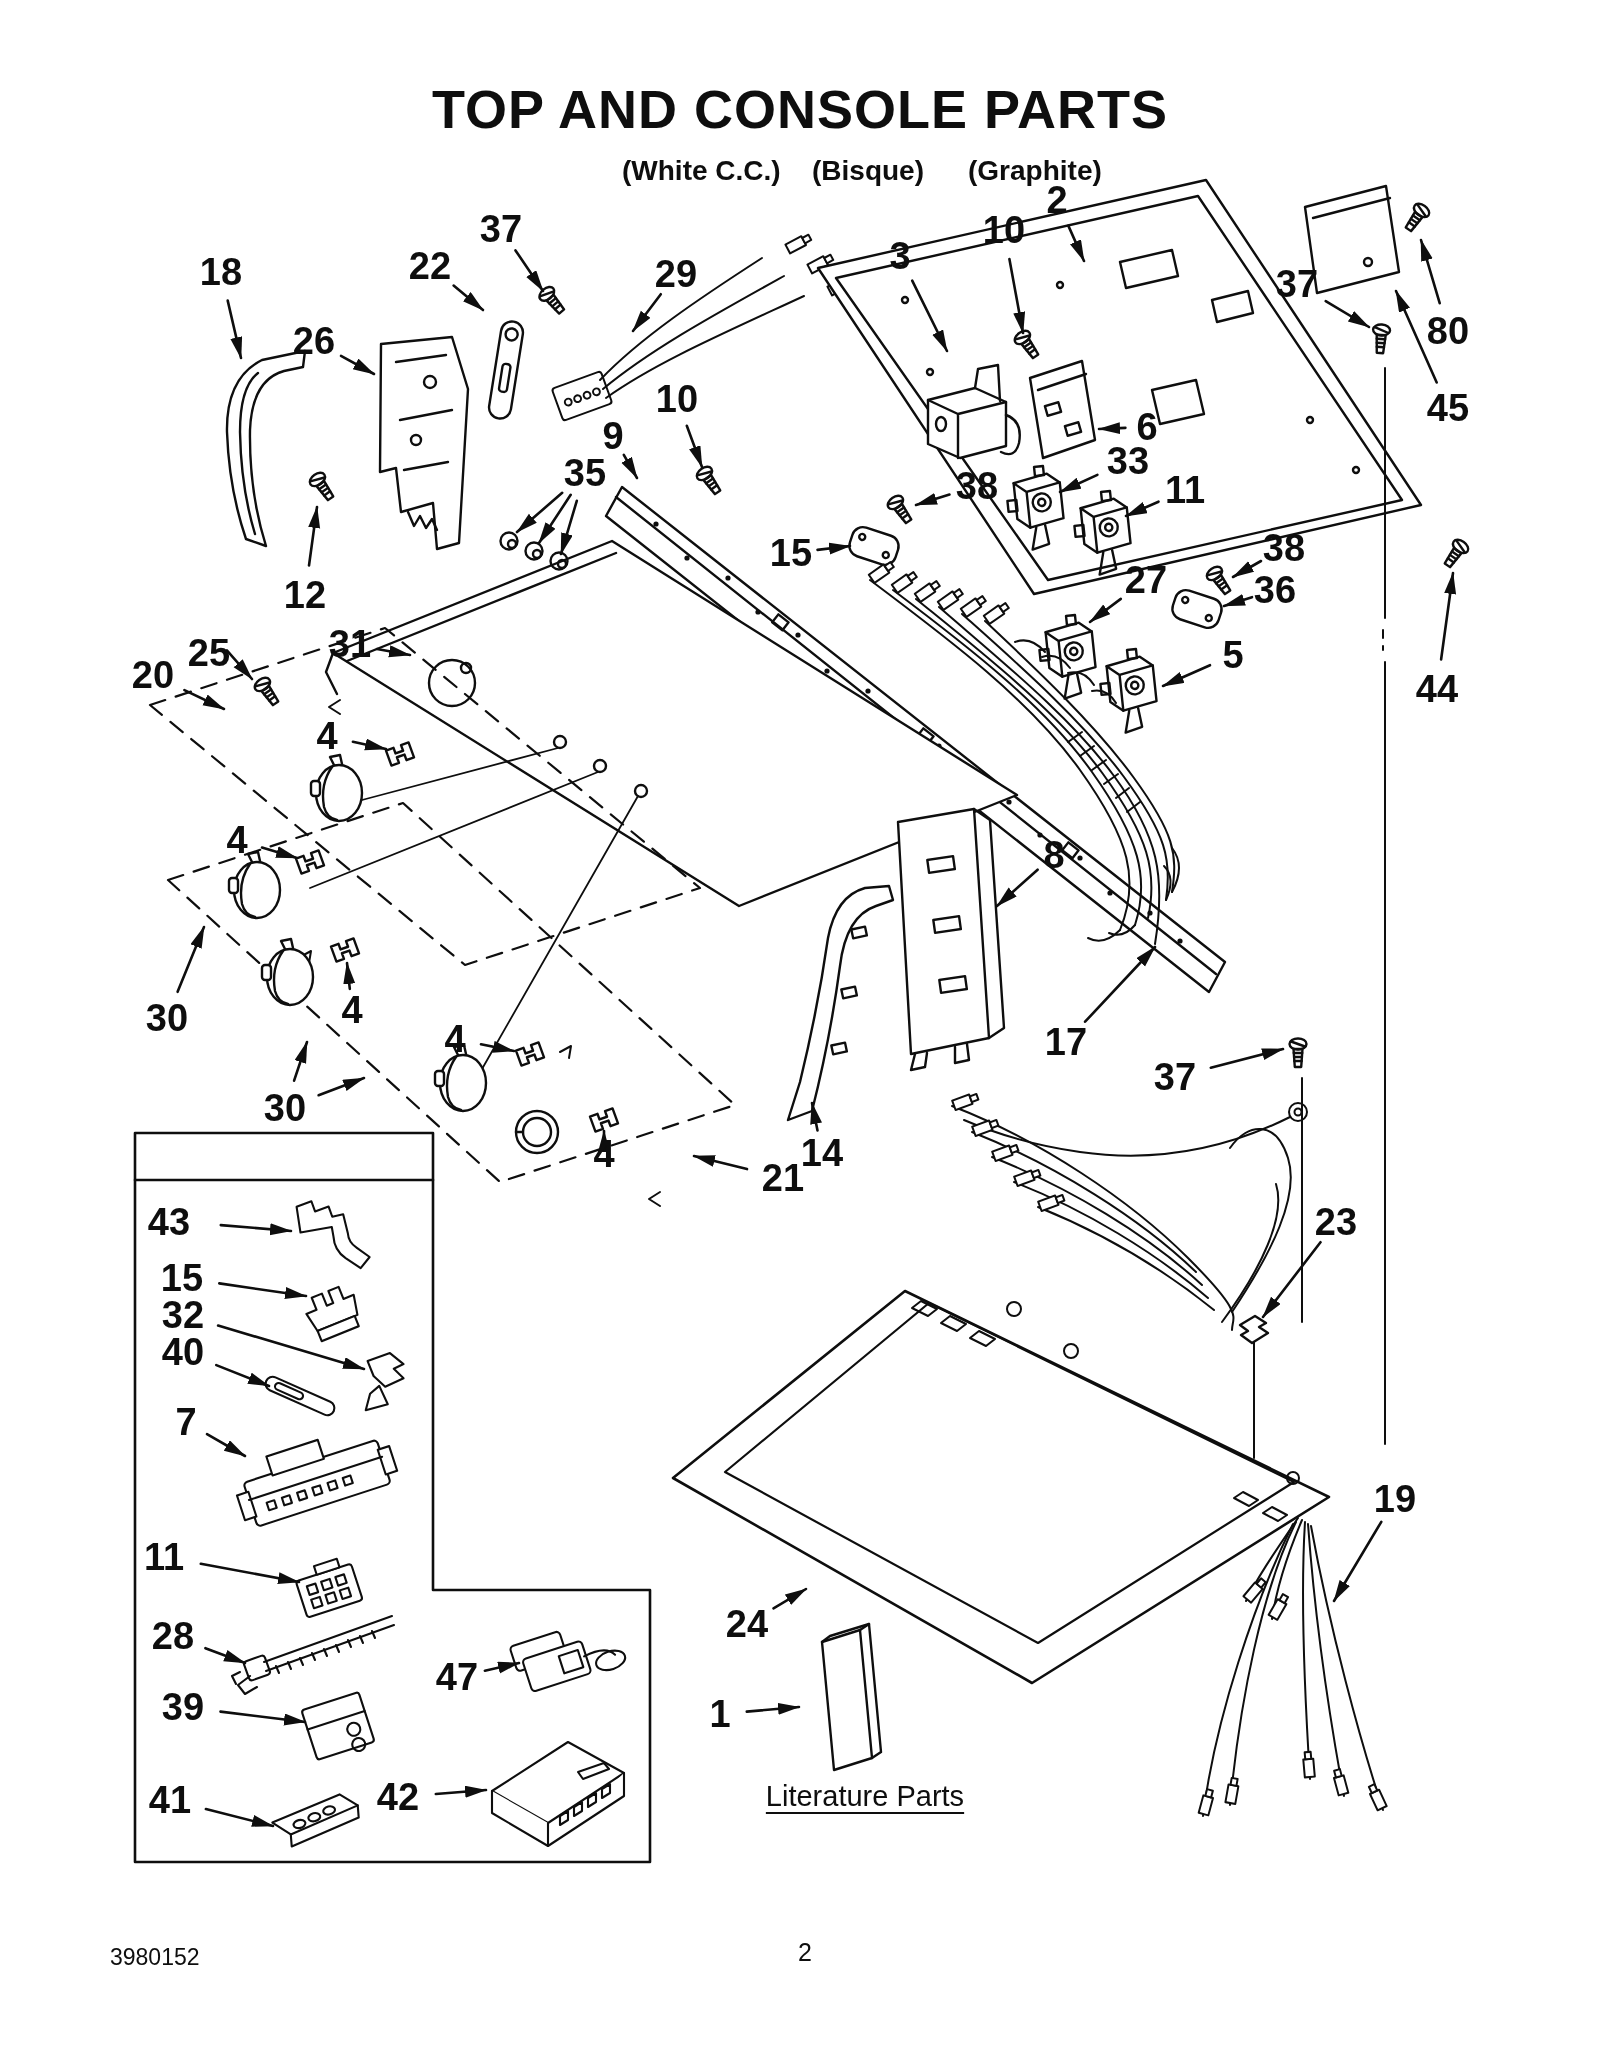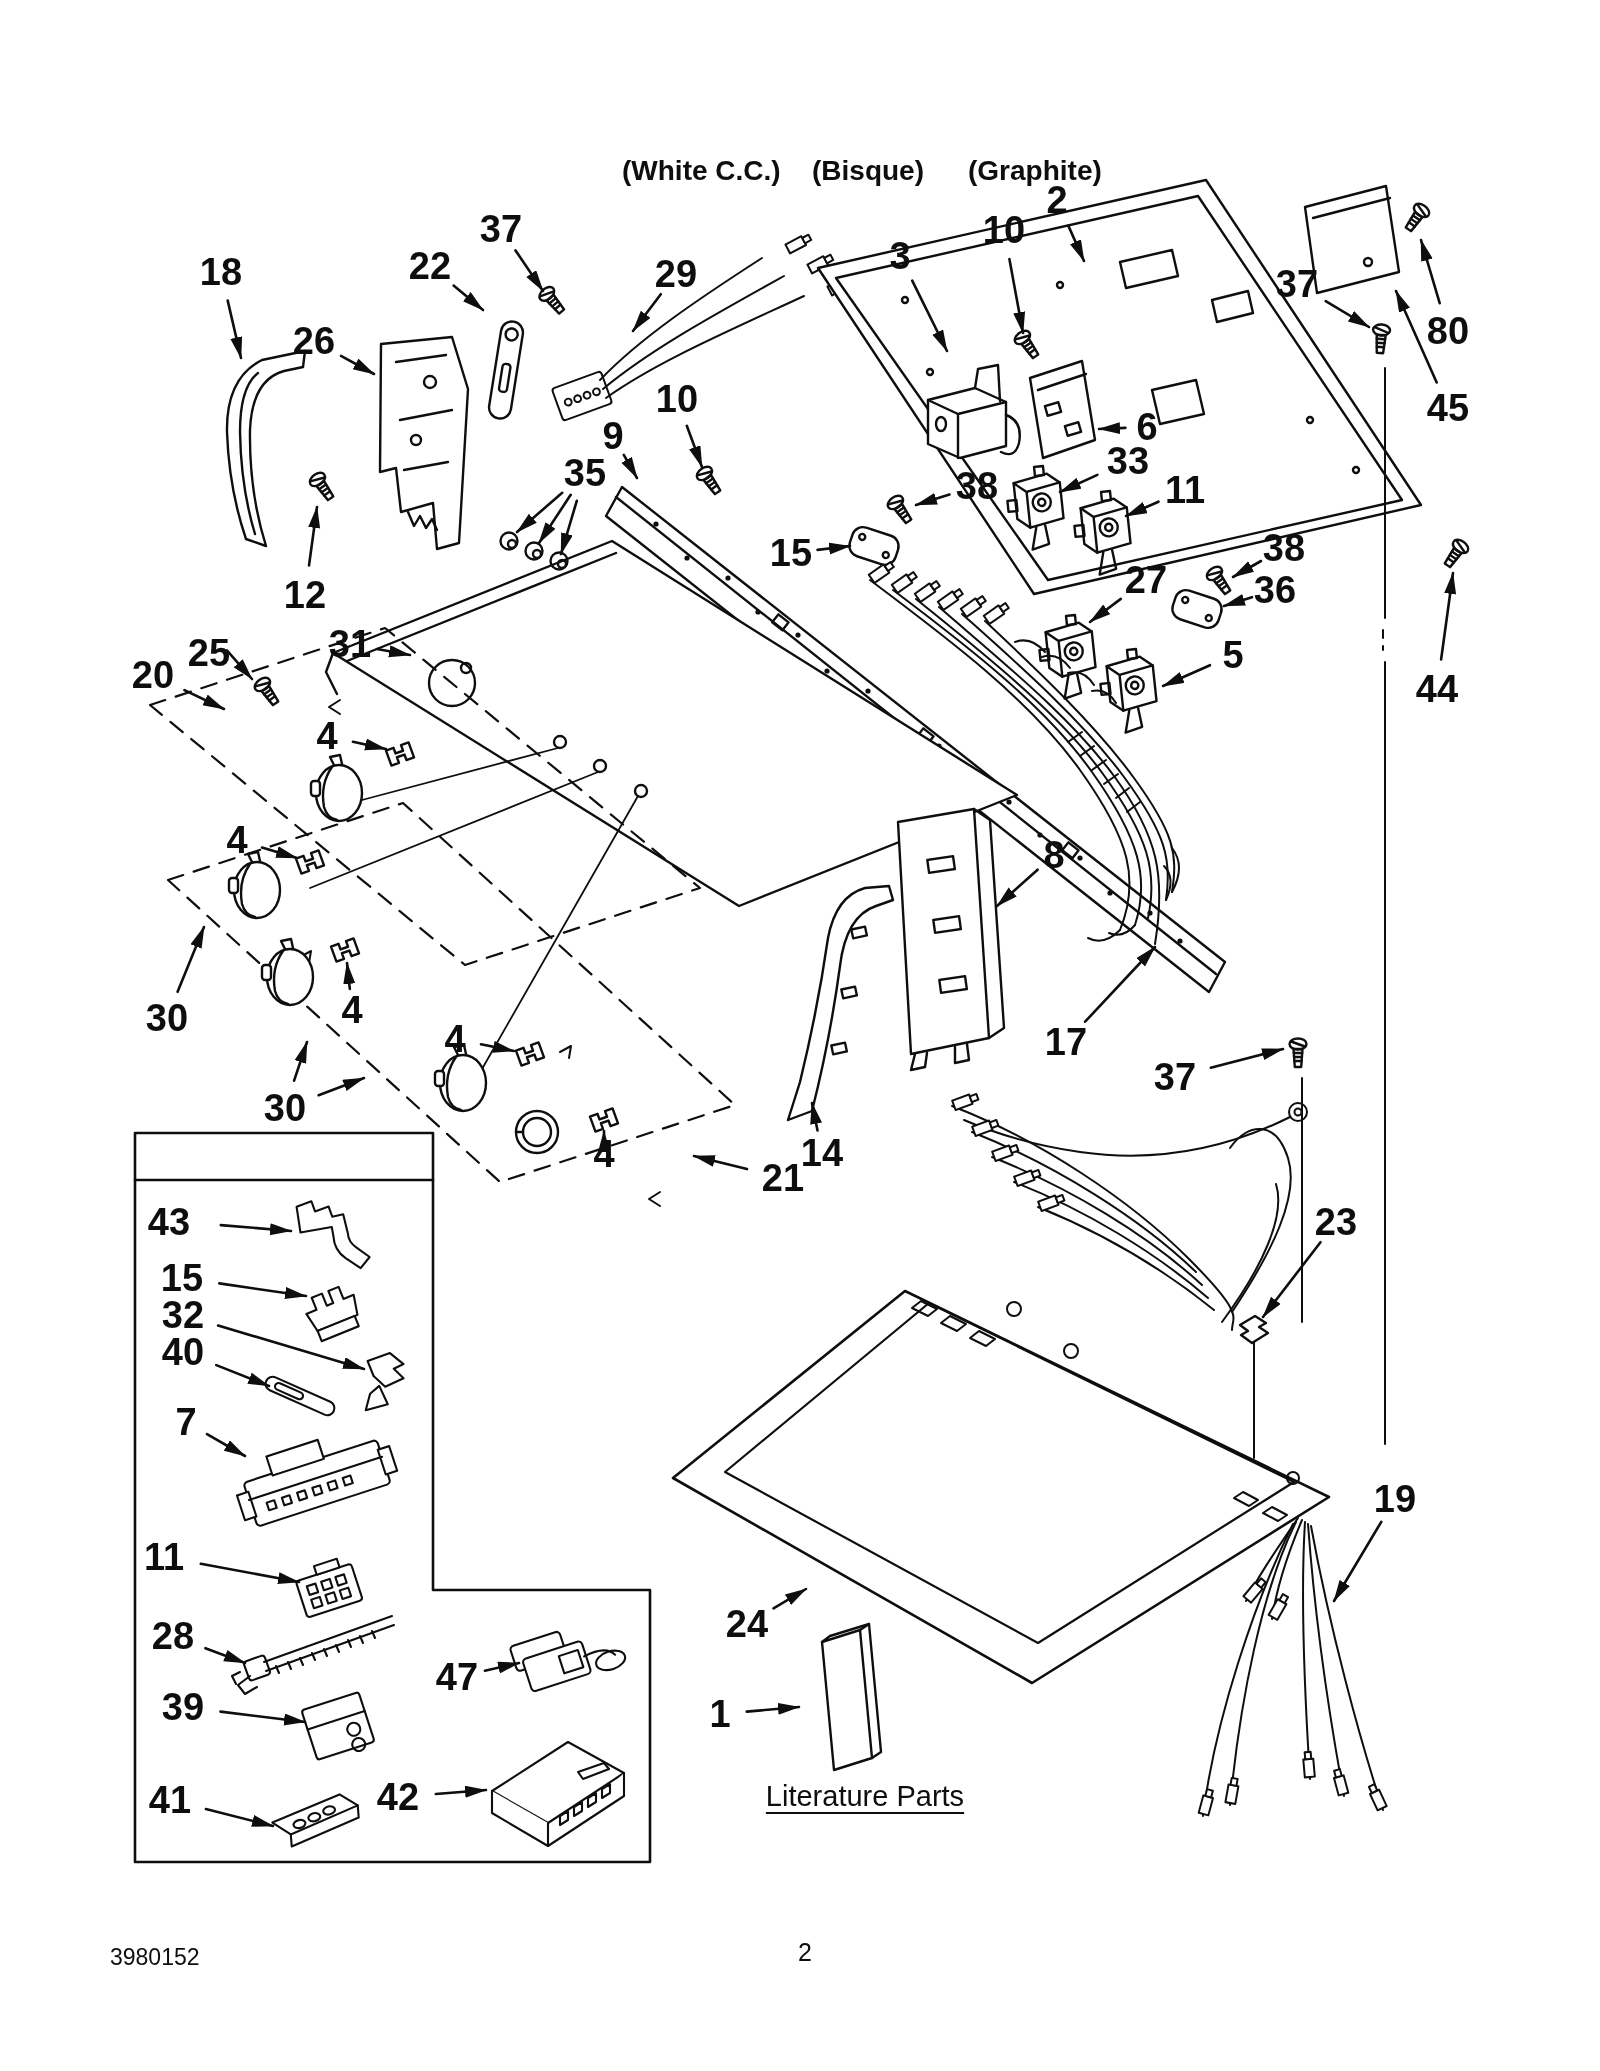--- a/index.html
+++ b/index.html
@@ -34,20 +34,21 @@
     text-underline-offset:6px;
   }
   .footer-num{left:110px;top:1944px;font-size:23px;}
   .footer-page{left:780px;top:1938px;width:50px;text-align:center;font-size:25px;}
 </style>
 </head>
 <body>
 
 <div class="page">
 
+  <div class="abs doc-title">TOP AND CONSOLE PARTS</div>
   <div class="abs finish" style="left:622px;">(White C.C.)</div>
   <div class="abs finish" style="left:812px;">(Bisque)</div>
   <div class="abs finish" style="left:968px;">(Graphite)</div>
 
   <svg id="art" viewBox="0 0 1600 2071" fill="none" stroke="#0e0e0e" stroke-width="2.4" stroke-linecap="round" stroke-linejoin="round">
     <defs>
       <marker id="arrow" markerWidth="24" markerHeight="14" refX="21" refY="6" orient="auto" markerUnits="userSpaceOnUse">
         <path d="M0,0 L22,6 L0,12 Z" fill="#0e0e0e" stroke="none"></path>
       </marker>
       <g id="screw">

